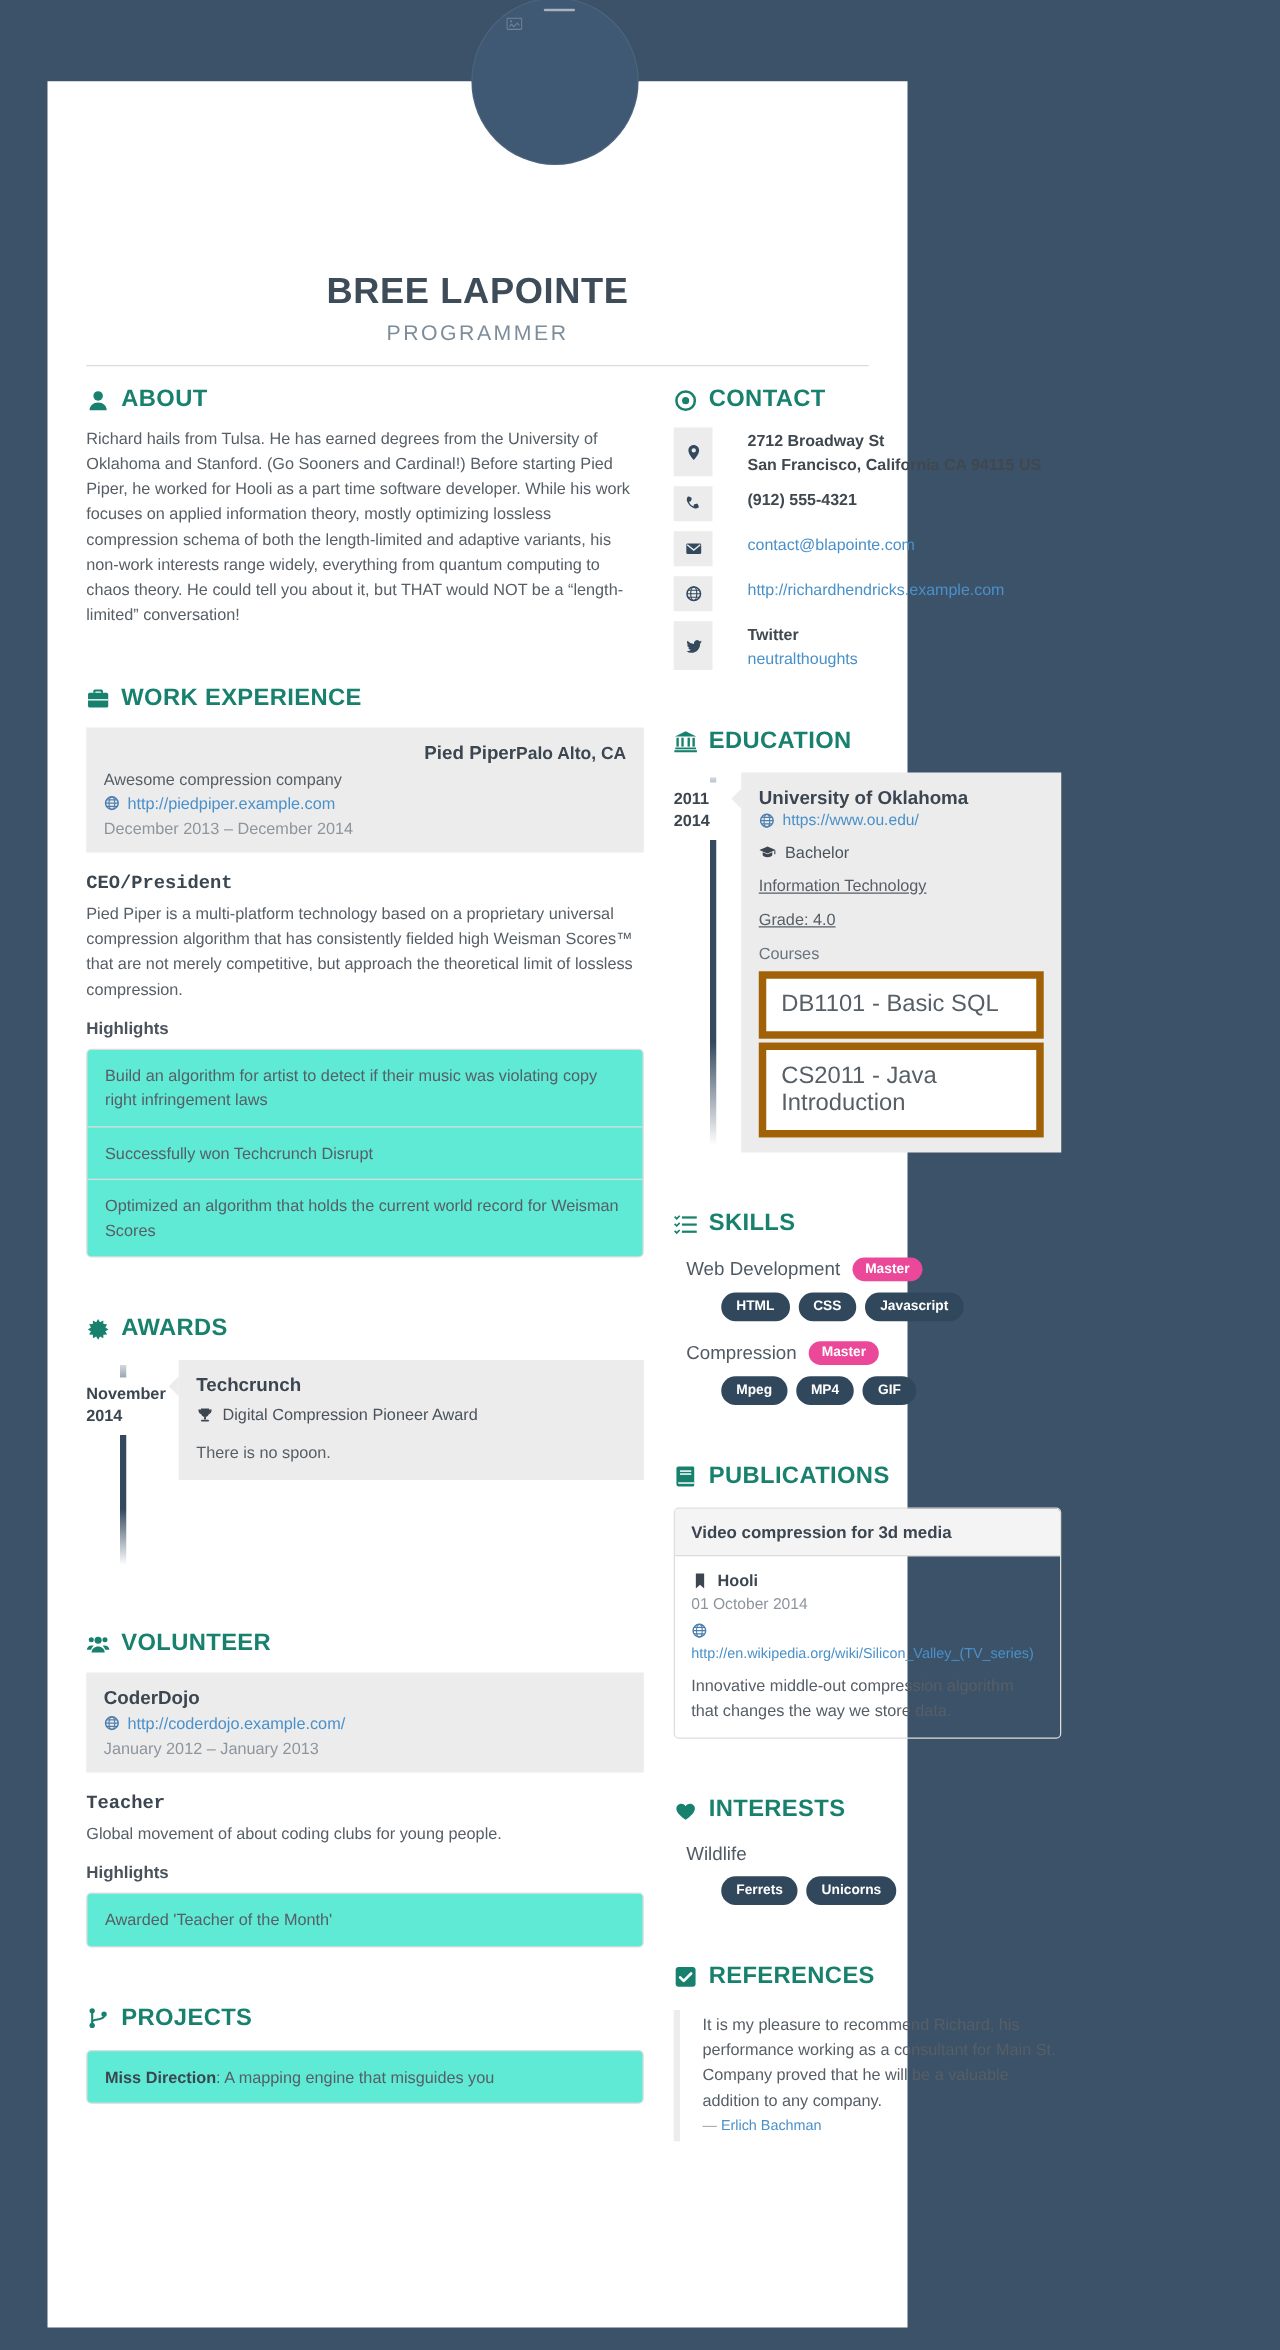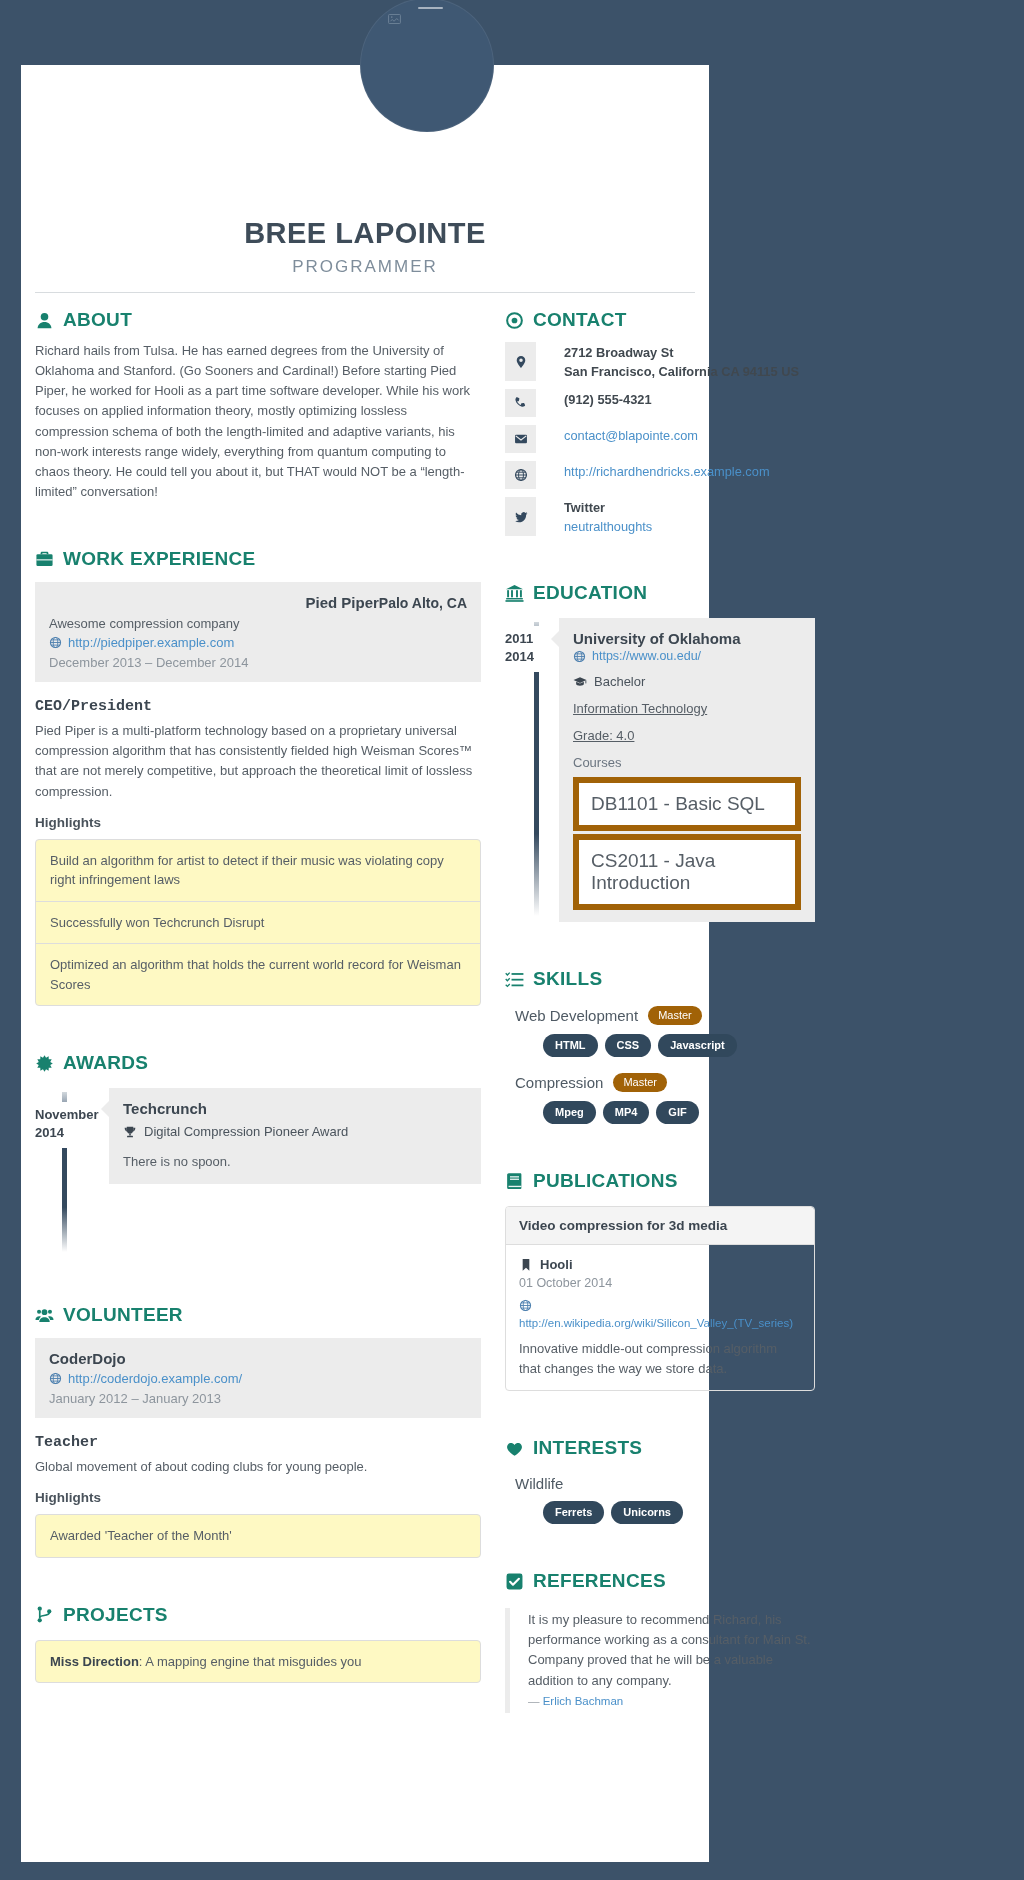--- a/index.html
+++ b/index.html
@@ -1,18 +1,18 @@
 <!DOCTYPE html>
 <html><head>
 <meta charset="utf-8">
 <style>
   * { margin:0; padding:0; box-sizing:border-box; }
   html,body { width:1024px; height:1880px; }
   body { position:relative; background:#3c5269; font-family:"Liberation Sans",sans-serif; overflow:hidden; }
-  .page { position:absolute; left:21px; top:65px; width:688px; height:1797px; background:#ffffff; padding:0 14px; }
+  .page { position:absolute; left:38px; top:65px; width:688px; height:1797px; background:#ffffff; padding:0 31px; }
   .avatar-circle { position:absolute; left:339px; top:-67px; width:134px; height:134px; border-radius:50%;
     background:#3f5873; border:1px solid rgba(255,255,255,0.07); }
   .broken-img { position:absolute; left:27px; top:15px; width:13px; height:10px; opacity:.5; }
   .img-dash { position:absolute; left:57px; top:8px; width:25px; height:2px; background:rgba(255,255,255,.55); border-radius:1px; }
 
   .header { text-align:center; padding-top:152px; }
   .name { font-size:29px; font-weight:bold; color:#3e4c59; letter-spacing:.5px; }
   .job-title { font-size:17px; color:#7e8d9b; letter-spacing:2px; margin-top:7px; }
   .divider { border-bottom:1px solid #d8dcdf; margin-top:15px; }
 
@@ -35,21 +35,21 @@
   .card-sub { font-size:13px; color:#565e66; margin-top:5px; }
   .link { color:#4a90c9; text-decoration:none; }
   .link-line { font-size:13px; margin-top:4px; display:flex; align-items:center; gap:6px; }
   .inline-ic { width:13px; height:13px; flex:none; fill:#4c7fae; }
   .dark-ic { width:14px; height:14px; flex:none; fill:#3c4650; }
   .card-dates { font-size:13px; color:#8d959d; margin-top:5px; }
 
   .role-title { font-size:15px; font-weight:bold; color:#3c4650; margin-top:16px;font-family:Liberation Mono, monospace; }
   .role-desc { margin-top:6px; }
   .hl-label { font-size:13.5px; font-weight:bold; color:#4a535c; margin-top:13px; }
-  .list-group { border:1px solid #dddddd; border-radius:4px; margin-top:9px; background:#fef9c3; }
+  .list-group { border:1px solid #dddddd; border-radius:4px; margin-top:9px; background:#5eead4; }
   .lg-item { padding:11px 14px; font-size:13px; color:#565e66; line-height:1.5; border-top:1px solid #dddddd; }
   .lg-item:first-child { border-top:none; }
 
   .timeline { position:relative; margin-top:14px; }
   .tl-rail { position:absolute; width:5px;
     background:linear-gradient(180deg,#d2d8dd 0px,#60748a 20px,#34495e 48px,#34495e 72%,rgba(52,73,94,0) 100%); }
   .tl-awards { padding-left:74px; min-height:170px; }
   .tl-awards .tl-rail { left:27px; top:4px; bottom:6px; }
   .tl-edu { padding-left:54px; min-height:248px; }
   .tl-edu .tl-rail { left:29px; top:4px; bottom:6px; }
@@ -72,21 +72,21 @@
   .contact-row { display:flex; margin-bottom:8px; }
   .icon-cell { width:31px; min-height:28px; background:#ececec; display:flex; align-items:center;
     justify-content:center; flex:none; }
   .icon-cell svg { width:14px; height:14px; fill:#34495e; }
   .contact-text { padding-left:28px; font-size:12.8px; line-height:1.45; padding-top:2px; }
   .c-strong { font-weight:bold; color:#40484f; }
   .net-label { font-weight:bold; color:#40484f; }
 
   .skill-row { margin-top:16px; padding-left:10px; display:flex; align-items:center; gap:10px;
     font-size:15px; color:#4f5a64; }
-  .badge-master { background:#a16207; color:#fff; font-size:11px; font-weight:normal;
+  .badge-master { background:#ec4899; color:#fff; font-size:11px; font-weight:bold;
     padding:3px 10px 4px; border-radius:10px; }
   .pills { margin-top:9px; padding-left:38px; display:flex; flex-wrap:wrap; gap:7px; }
   .pill { background:#31485c; color:#fff; font-size:11px; font-weight:bold; padding:5px 12px 6px; border-radius:12px; }
 
   .pub-card { border:1px solid #dddddd; border-radius:4px; margin-top:14px; overflow:hidden; }
   .pub-head { background:#f4f4f4; border-bottom:1px solid #dddddd; padding:11px 13px;
     font-size:13.5px; font-weight:bold; color:#3c4650; }
   .pub-body { padding:12px 13px; }
   .pub-publisher { display:flex; align-items:center; gap:7px; font-size:13px; color:#3c4650; font-weight:bold; }
   .pub-date { font-size:12.5px; color:#8d959d; margin-top:4px; }

